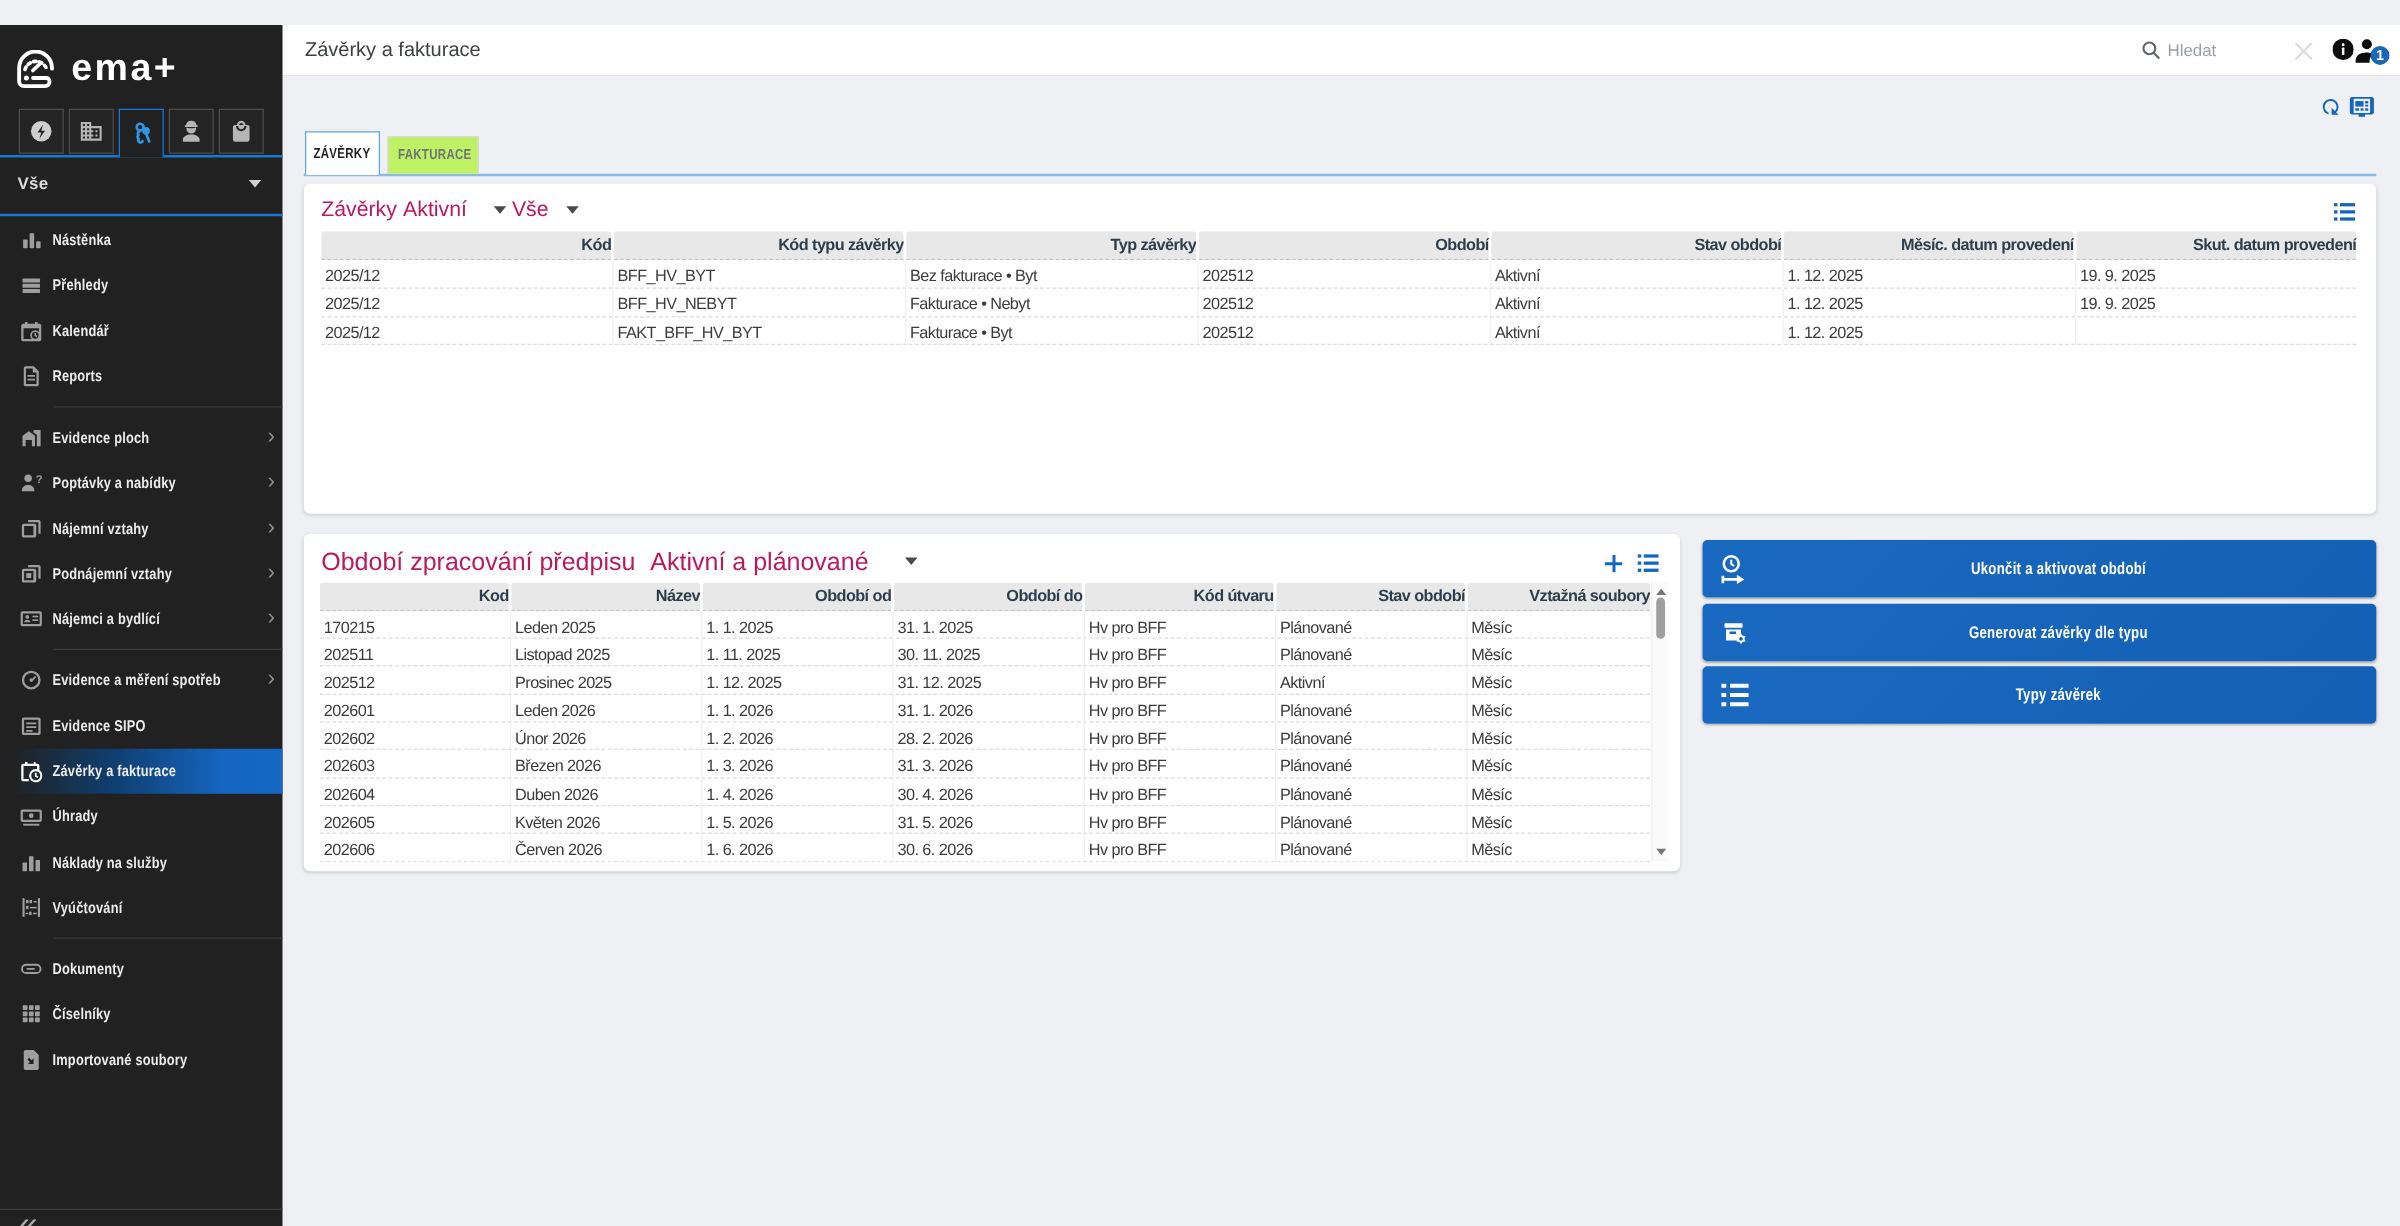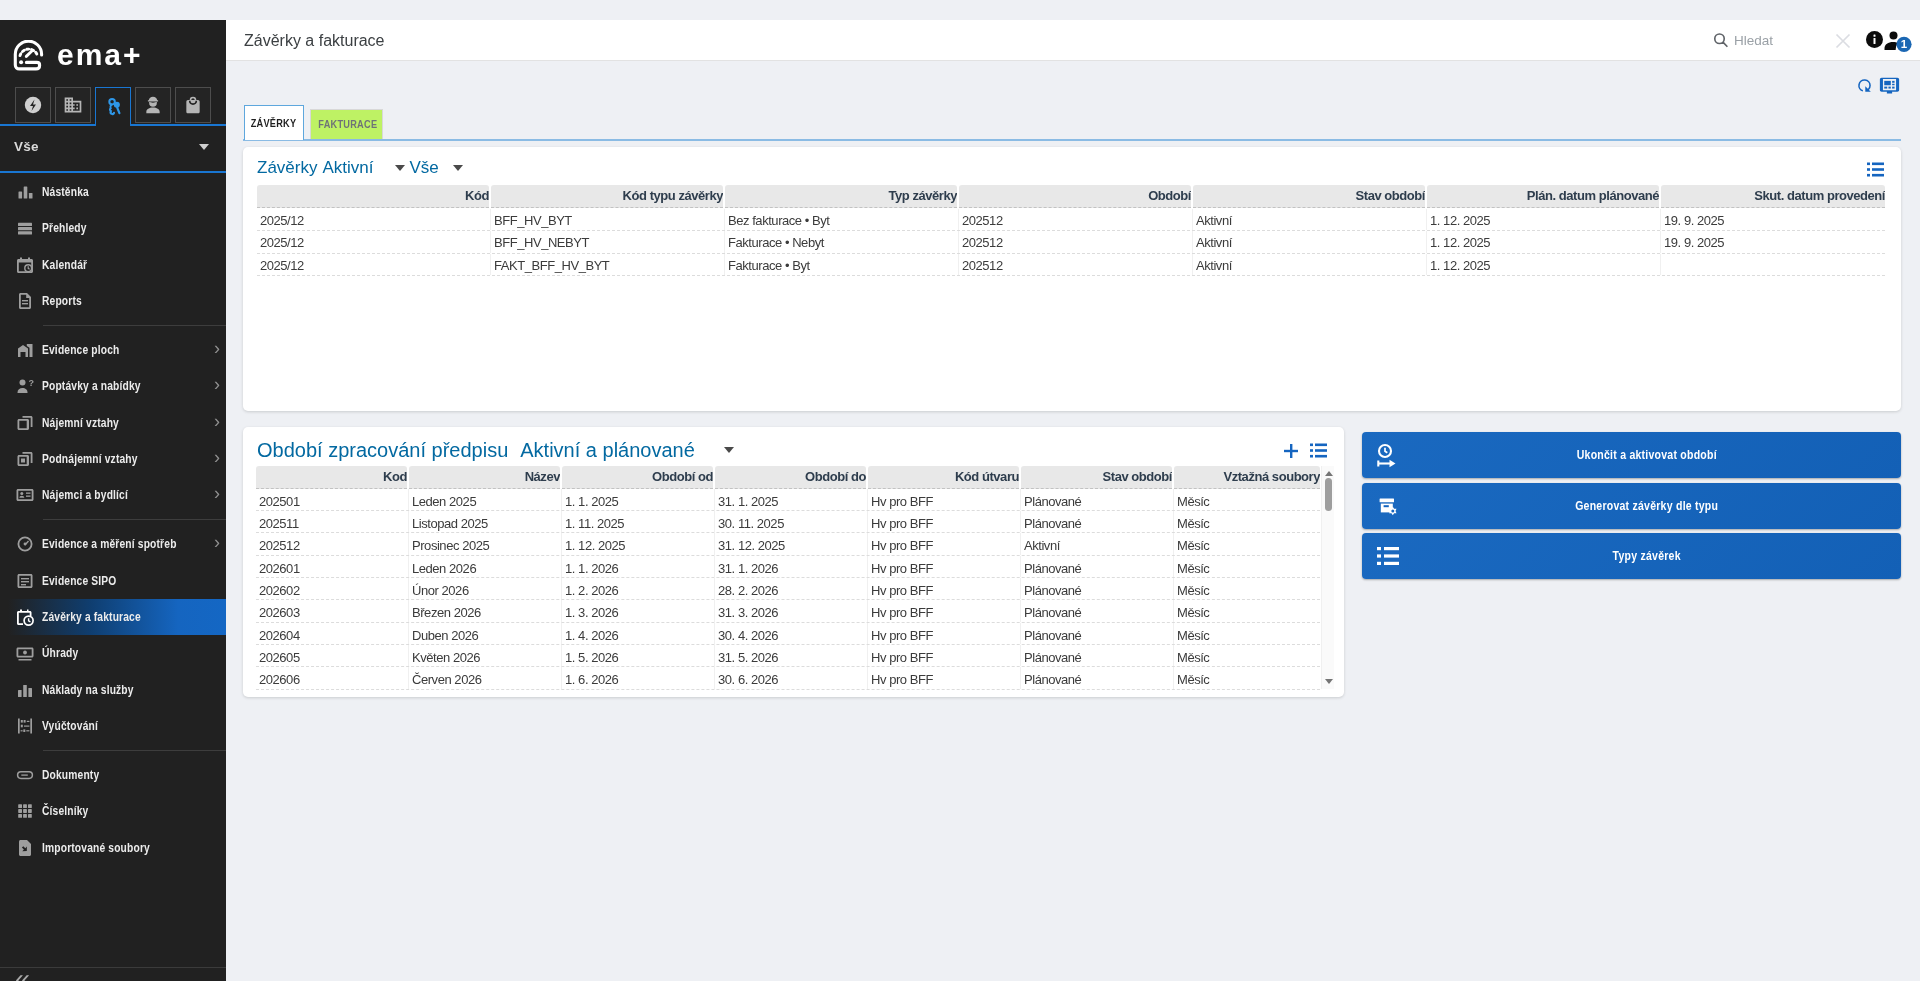--- a/index.html
+++ b/index.html
@@ -31,21 +31,21 @@
 #pagetitle { position:absolute; left:18px; top:12px; font-size:16px; color:#3c4043; }
 
 #tabline2 { position:absolute; left:243px; top:119px; width:1658px; height:1.5px; background:#8abbe4; }
 #tabA { position:absolute; left:244px; top:85px; width:60px; height:34.5px; background:#fff; border:1px solid #5ea7dd; border-bottom:none; z-index:2; text-align:center; line-height:35px; font-size:11.5px; font-weight:bold; color:#1f1f1f; }
 #tabA span, #tabB span { display:inline-block; transform:scaleX(.8); transform-origin:center; letter-spacing:.3px; }
 #tabB { position:absolute; left:310px; top:89px; width:73px; height:30px; background:#bef264; border:1px solid #d8d8d8; border-bottom:none; text-align:center; line-height:29px; font-size:11.5px; font-weight:bold; color:#6f7377; }
 
 .card { position:absolute; background:#fff; border-radius:5px; box-shadow:0 1px 3px rgba(60,64,67,.20); }
 #card1 { left:243px; top:127px; width:1658px; height:264px; }
 #card2 { left:243px; top:407px; width:1101px; height:270px; }
-.ctitle { position:absolute; left:14px; color:#0369a1; white-space:nowrap; }
+.ctitle { position:absolute; left:14px; color:#be185d; white-space:nowrap; }
 #card1 .ctitle { top:11px; font-size:17px; line-height:20px; }
 #card2 .ctitle { top:13.5px; font-size:20px; line-height:19px; }
 .tcaret { display:inline-block; width:0; height:0; border-left:5px solid transparent; border-right:5px solid transparent; border-top:6px solid #4a4a4a; vertical-align:middle; margin:0 0 2px 0; }
 
 .thead { display:flex; position:absolute;text-align:right; }
 .thead div { background:#e8e8e8; border-radius:3px 3px 0 0; border-bottom:1px dashed #c2c2c2; font-size:13px; font-weight:bold; color:#2e3d4d; letter-spacing:-.45px; padding-left:3px; height:22.5px; line-height:22px; margin-right:2px; white-space:nowrap; overflow:hidden; }
 .thead div:last-child { margin-right:0; }
 .trow { display:flex; }
 .trow div { font-size:13px; color:#3b3b3b; letter-spacing:-.45px; padding-left:3px; border-right:1px solid #f0f0f0; white-space:nowrap; overflow:hidden; }
 .trow div:last-child { border-right:none; }
@@ -337,21 +337,21 @@
         <rect x="5" y="6.2" width="12" height="2.6"></rect>
         <rect x="0" y="11.9" width="3" height="2.6"></rect>
         <rect x="5" y="11.9" width="12" height="2.6"></rect>
       </svg>
   <div class="thead" style="left:14px;top:38px">
     <div class="h1a">Kód</div>
         <div class="h1b">Kód typu závěrky</div>
         <div class="h1c">Typ závěrky</div>
         <div class="h1d">Období</div>
         <div class="h1e">Stav období</div>
-        <div class="h1f">Plán. datum plánované</div>
+        <div class="h1f">Měsíc. datum provedení</div>
         <div class="h1g">Skut. datum provedení</div>
   </div>
   <div id="t1body">
     <div class="trow">
           <div class="c1a">2025/12</div>
           <div class="c1b">BFF_HV_BYT</div>
           <div class="c1c">Bez fakturace • Byt</div>
           <div class="c1d">202512</div>
           <div class="c1e">Aktivní</div>
           <div class="c1f">1. 12. 2025</div>
@@ -396,21 +396,21 @@
     <div class="h2a">Kod</div>
         <div class="h2b">Název</div>
         <div class="h2c">Období od</div>
         <div class="h2d">Období do</div>
         <div class="h2e">Kód útvaru</div>
         <div class="h2f">Stav období</div>
         <div class="h2g">Vztažná soubory</div>
   </div>
   <div id="t2body">
     <div class="trow">
-          <div class="c2a">202501</div>
+          <div class="c2a">170215</div>
           <div class="c2b">Leden 2025</div>
           <div class="c2c">1. 1. 2025</div>
           <div class="c2d">31. 1. 2025</div>
           <div class="c2e">Hv pro BFF</div>
           <div class="c2f">Plánované</div>
           <div class="c2g">Měsíc</div>
         </div>
     <div class="trow">
           <div class="c2a">202511</div>
           <div class="c2b">Listopad 2025</div>

